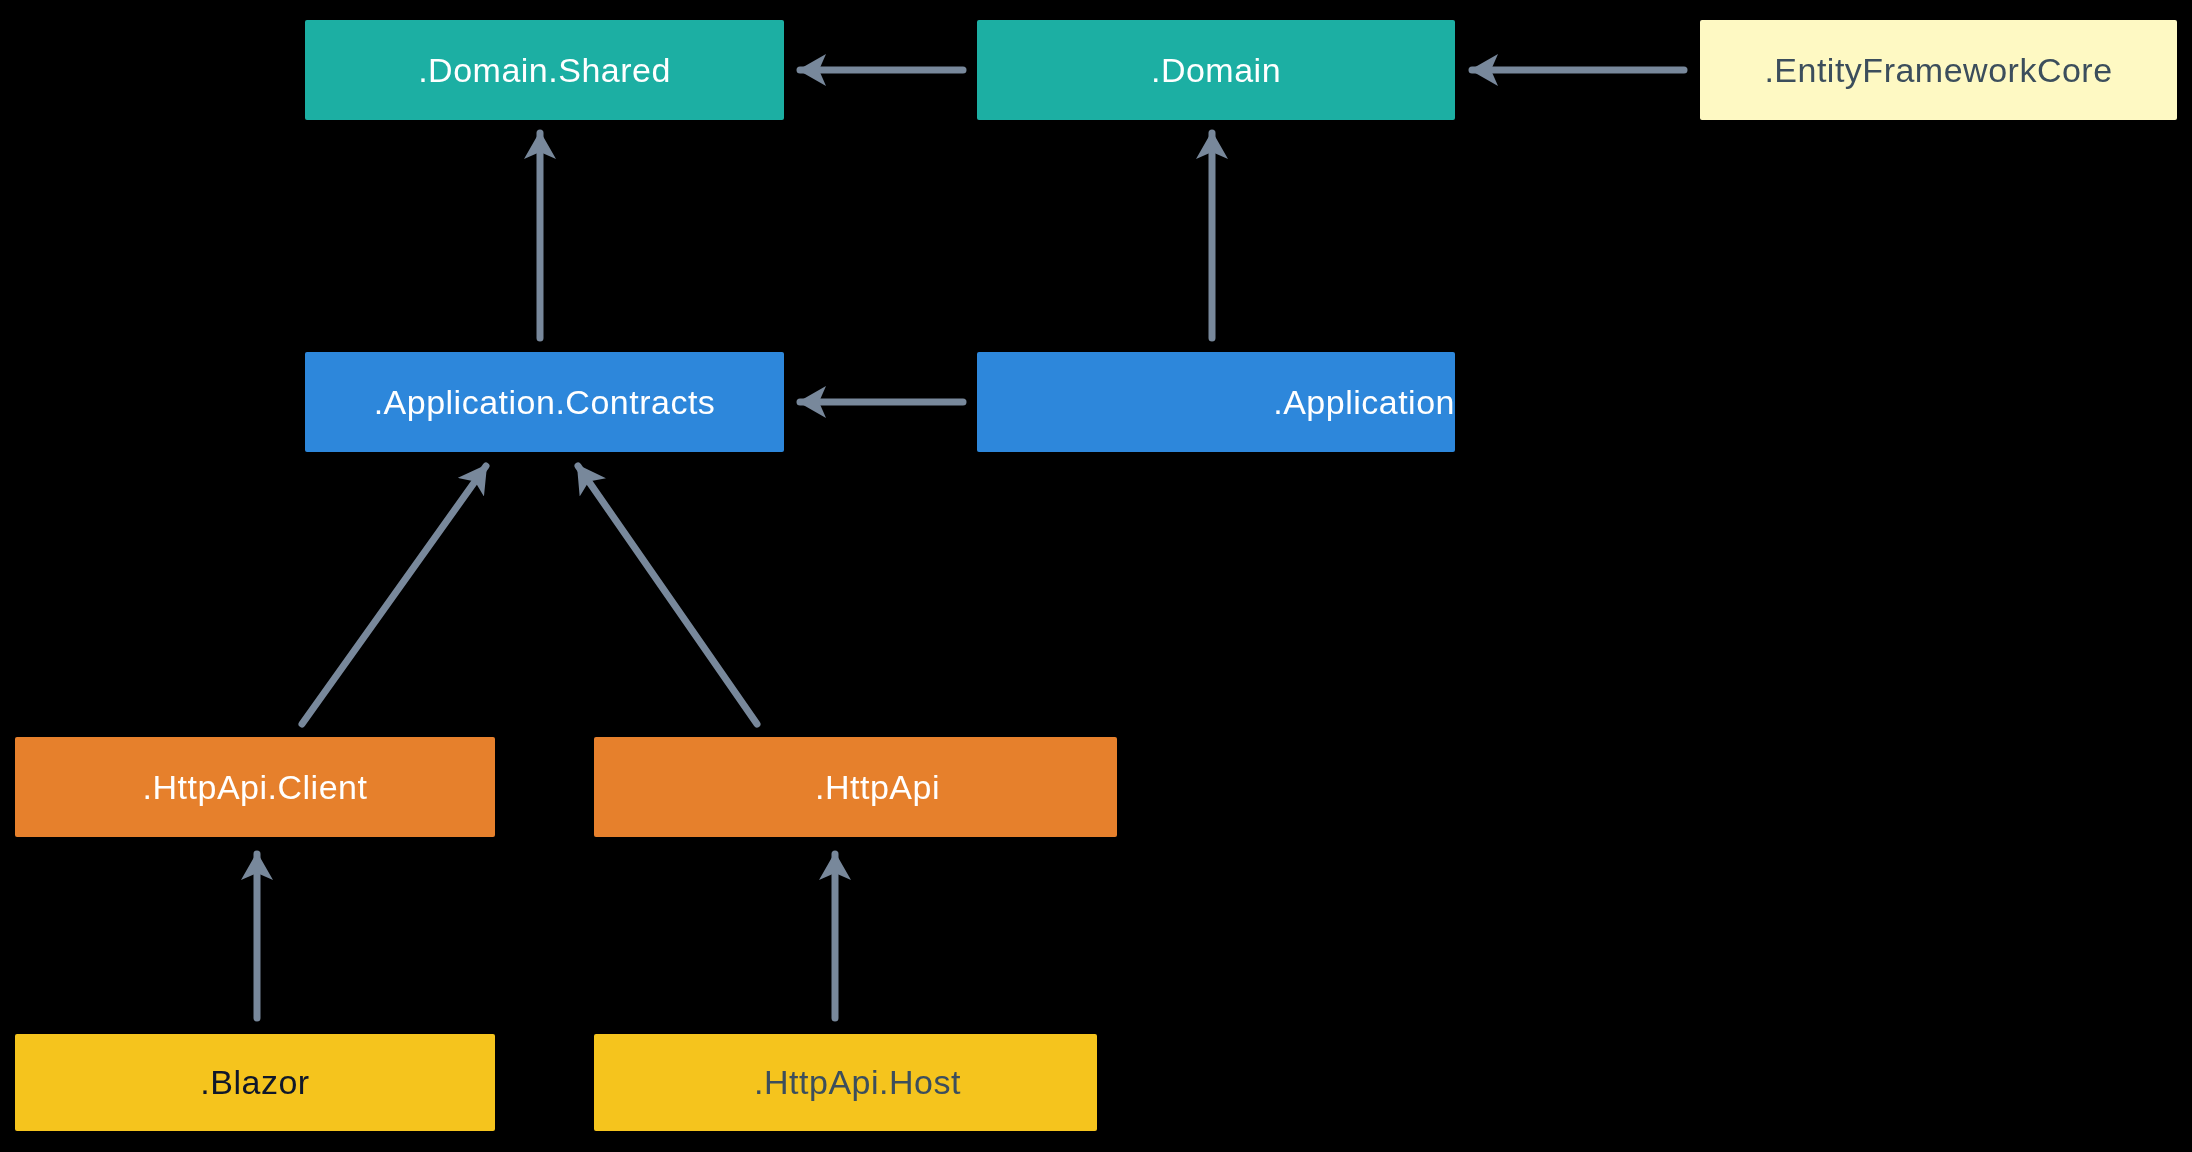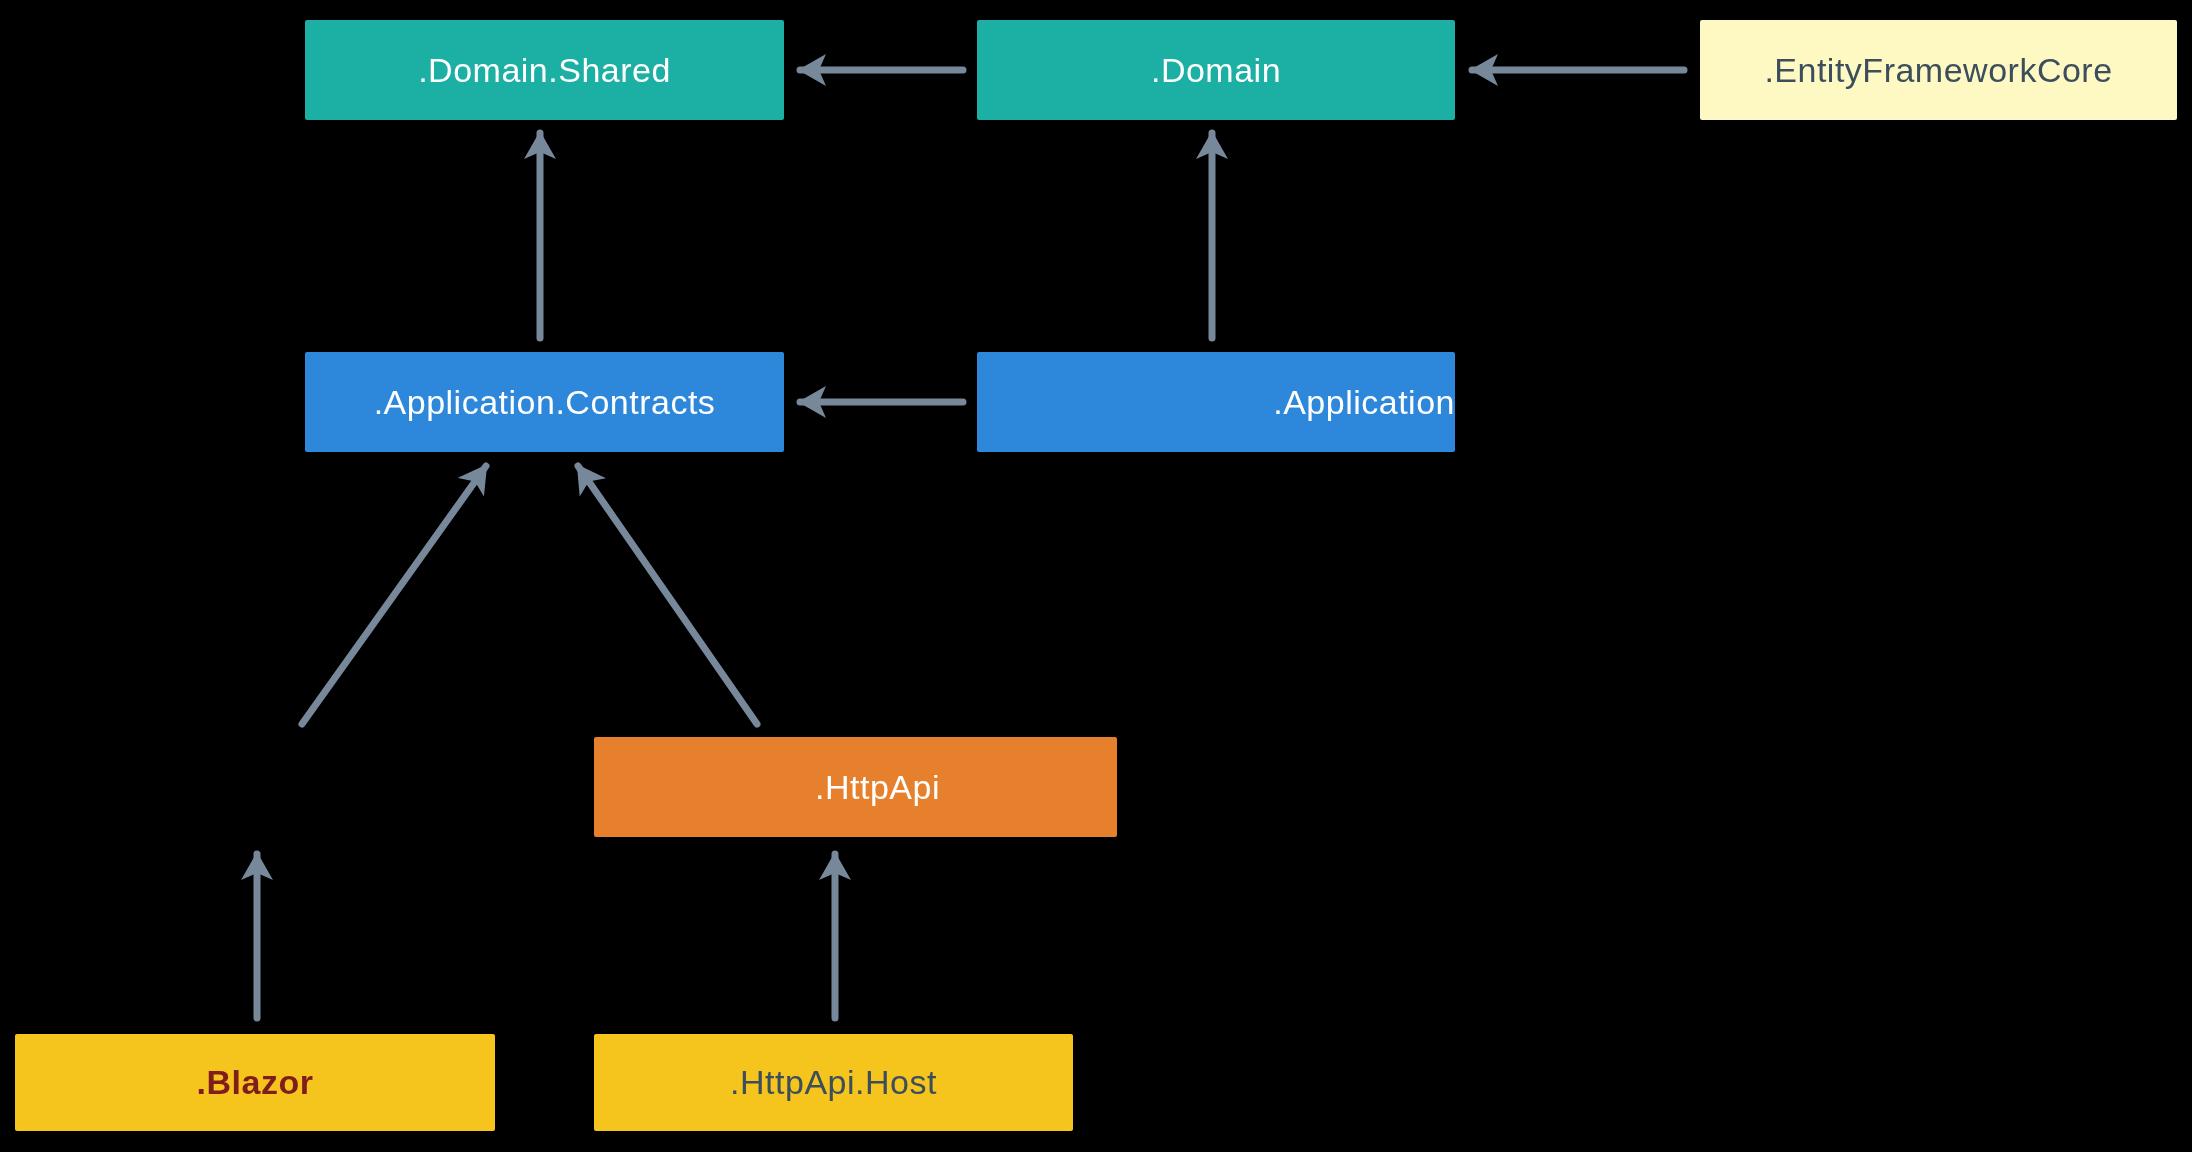--- a/index.html
+++ b/index.html
@@ -40,21 +40,21 @@
   }
   
   .n-domain-shared   { left: 305px;  top: 20px;   width: 479px; height: 100px; }
   .n-domain          { left: 977px;  top: 20px;   width: 478px; height: 100px; justify-content: center; }
   .n-efcore          { left: 1700px; top: 20px;   width: 477px; height: 100px; }
   .n-app-contracts   { left: 305px;  top: 352px;  width: 479px; height: 100px; }
   .n-application     { left: 977px;  top: 352px;  width: 478px; height: 100px; }
   .n-httpapi-client  { left: 15px;   top: 737px;  width: 480px; height: 100px; }
   .n-httpapi         { left: 594px;  top: 737px;  width: 479px; height: 100px; padding-left: 44px; }
   .n-blazor          { left: 15px;   top: 1034px; width: 480px; height: 97px; }
-  .n-httpapi-host    { left: 594px;  top: 1034px; width: 479px; height: 97px; }
+  .n-httpapi-host    { left: 594px;  top: 1034px; width: 479px; height: 97px; padding-left: 24px; }
 </style>
 </head>
 <body style="background: rgb(0, 0, 0);">
 
 <div class="canvas">
 
   <svg class="edges-layer" width="2192" height="1152" viewBox="0 0 2192 1152" xmlns="http://www.w3.org/2000/svg">
     <defs>
       <marker id="ah" markerUnits="userSpaceOnUse" markerWidth="30" markerHeight="34" refX="26" refY="16" orient="auto">
         <path d="M0,0 L28,16 L0,32 L7,16 Z" fill="#78889B"></path>
@@ -84,26 +84,29 @@
   </div>
 
   <div class="node n-app-contracts" style="background: rgb(45, 135, 219); color: rgb(255, 255, 255);">
     <span>.Application.Contracts</span>
   </div>
 
   <div class="node n-application" style="background: rgb(45, 135, 219); color: rgb(255, 255, 255); justify-content: flex-end;">
     <span>.Application</span>
   </div>
 
+  <div class="node n-httpapi-client" style="background: rgb(230, 128, 44); color: rgb(255, 255, 255);">
+    <span>.HttpApi.Client</span>
+  </div>
 
   <div class="node n-httpapi" style="background: rgb(230, 128, 44); color: rgb(255, 255, 255);">
     <span>.HttpApi</span>
   </div>
 
-  <div class="node n-blazor" style="background: rgb(245, 196, 29); color: #7f1d1d; font-weight: bold;">
+  <div class="node n-blazor" style="background: rgb(245, 196, 29); color: #0f172a;">
     <span>.Blazor</span>
   </div>
 
   <div class="node n-httpapi-host" style="background: rgb(245, 196, 29); color: rgb(60, 78, 92);">
     <span>.HttpApi.Host</span>
   </div>
 
 </div>
 
 </body></html>

